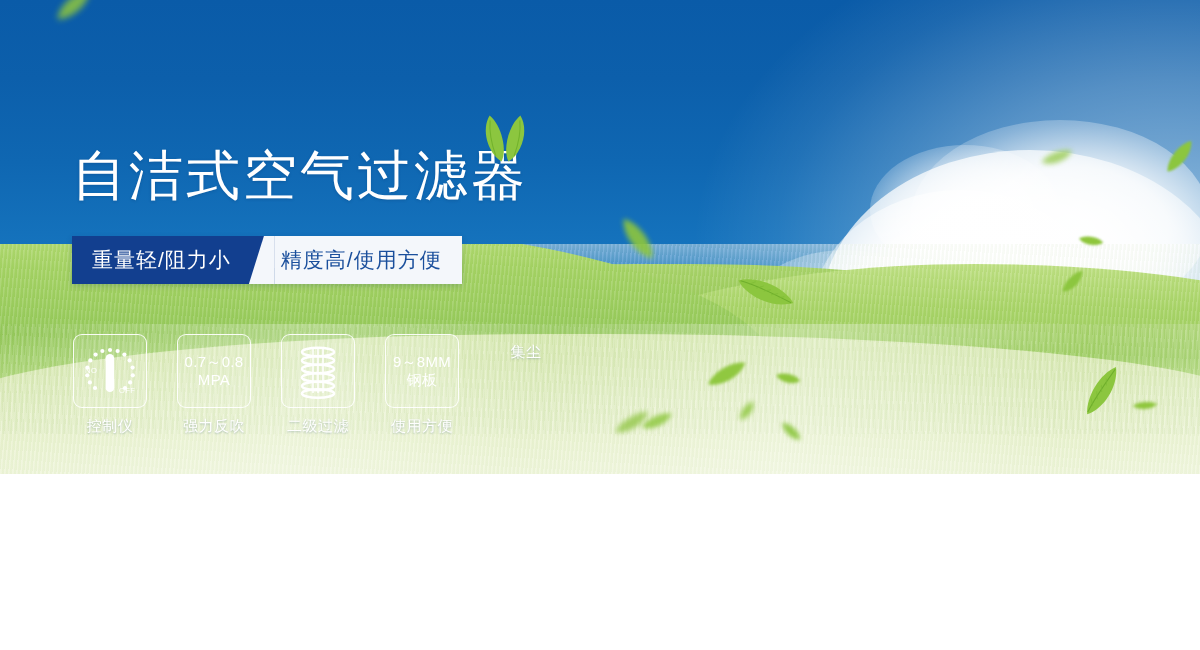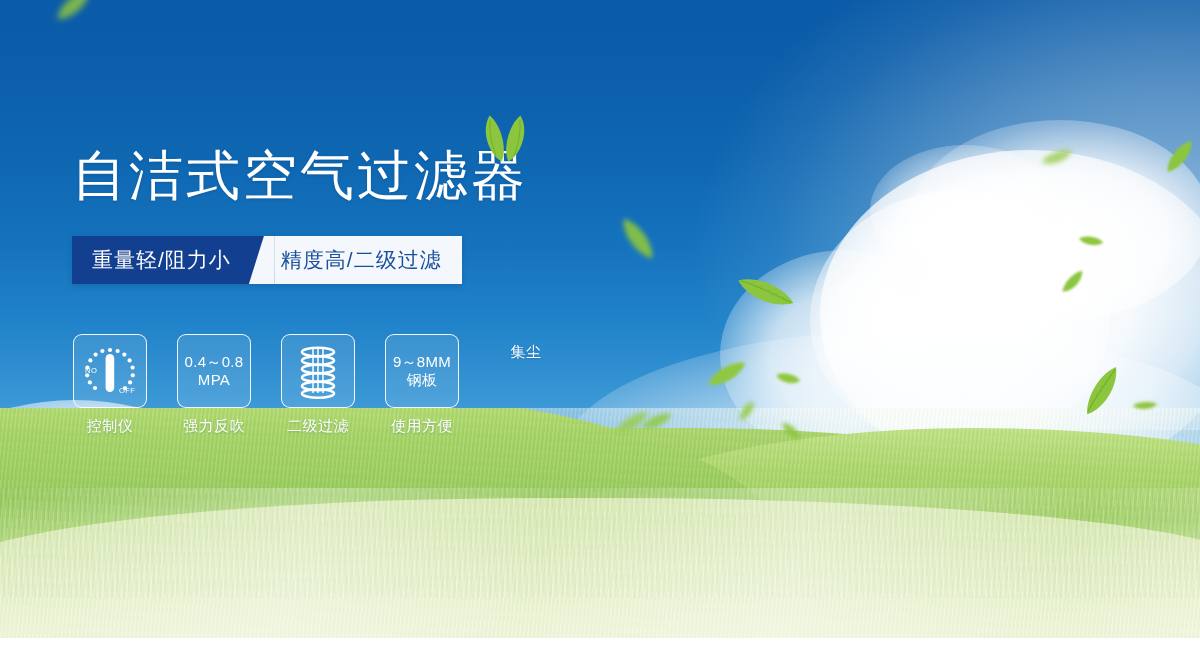--- a/index.html
+++ b/index.html
@@ -1,20 +1,20 @@
 <!DOCTYPE html>
 <html><head>
 <meta charset="utf-8">
 <style>
   html,body{margin:0;padding:0;background:#fff;}
   body{font-family:"Liberation Sans","DejaVu Sans",sans-serif;}
 
   #banner{
     position:relative;
-    width:1200px;height:638px;
+    width:1200px;height:474px;
     overflow:hidden;
     background:#c2410c;
   }
 
   
   .sky{
     position:absolute;left:0;top:0;width:1200px;height:650px;
     background:
       linear-gradient(to bottom,
         #0a5ba8 0%,
@@ -396,21 +396,21 @@
       <g>
         <path d="M41 50 C54 40 58 16 48 3 C37 14 34 40 41 50 Z" fill="#8cc63f" transform="rotate(6 45 26)"></path>
         <path d="M46 44 C49 32 50 18 48 8" stroke="#73b32c" stroke-width="1.1" fill="none" transform="rotate(6 45 26)"></path>
       </g>
     </svg>
   </div>
 
   <div class="tagline">
     <div class="tag-left">重量轻/阻力小</div>
     <div class="tag-sep"></div>
-    <div class="tag-right">精度高/二级过滤</div>
+    <div class="tag-right">精度高/使用方便</div>
   </div>
 
   <div class="features">
 
     <div class="feature">
       <div class="feat-box">
         <svg class="icon-svg" width="62" height="58" viewBox="0 0 62 58">
           <g fill="#ffffff">
             <circle cx="31" cy="8" r="2.1"></circle>
               <circle cx="23.4" cy="9" r="2.1"></circle>
@@ -431,21 +431,21 @@
           <rect x="26.6" y="12" width="8.6" height="38" rx="4.3" fill="#ffffff"></rect>
           <text x="6" y="30.5" font-family="Liberation Sans, sans-serif" font-size="7.6" fill="#ffffff" letter-spacing="0.4">NO</text>
           <text x="40" y="50.5" font-family="Liberation Sans, sans-serif" font-size="7.6" fill="#ffffff" letter-spacing="0.4">OFF</text>
         </svg>
       </div>
       <div class="feat-caption">控制仪</div>
     </div>
 
     <div class="feature">
       <div class="feat-box">
-        <div class="feat-text">0.4～0.8</div>
+        <div class="feat-text">0.7～0.8</div>
         <div class="feat-text">MPA</div>
       </div>
       <div class="feat-caption">强力反吹</div>
     </div>
 
     <div class="feature">
       <div class="feat-box">
         <svg class="icon-svg" width="54" height="56" viewBox="0 0 54 56">
           <g stroke="#ffffff" stroke-width="1.5" fill="none">
             <path d="M22 6 L22 50"></path>

